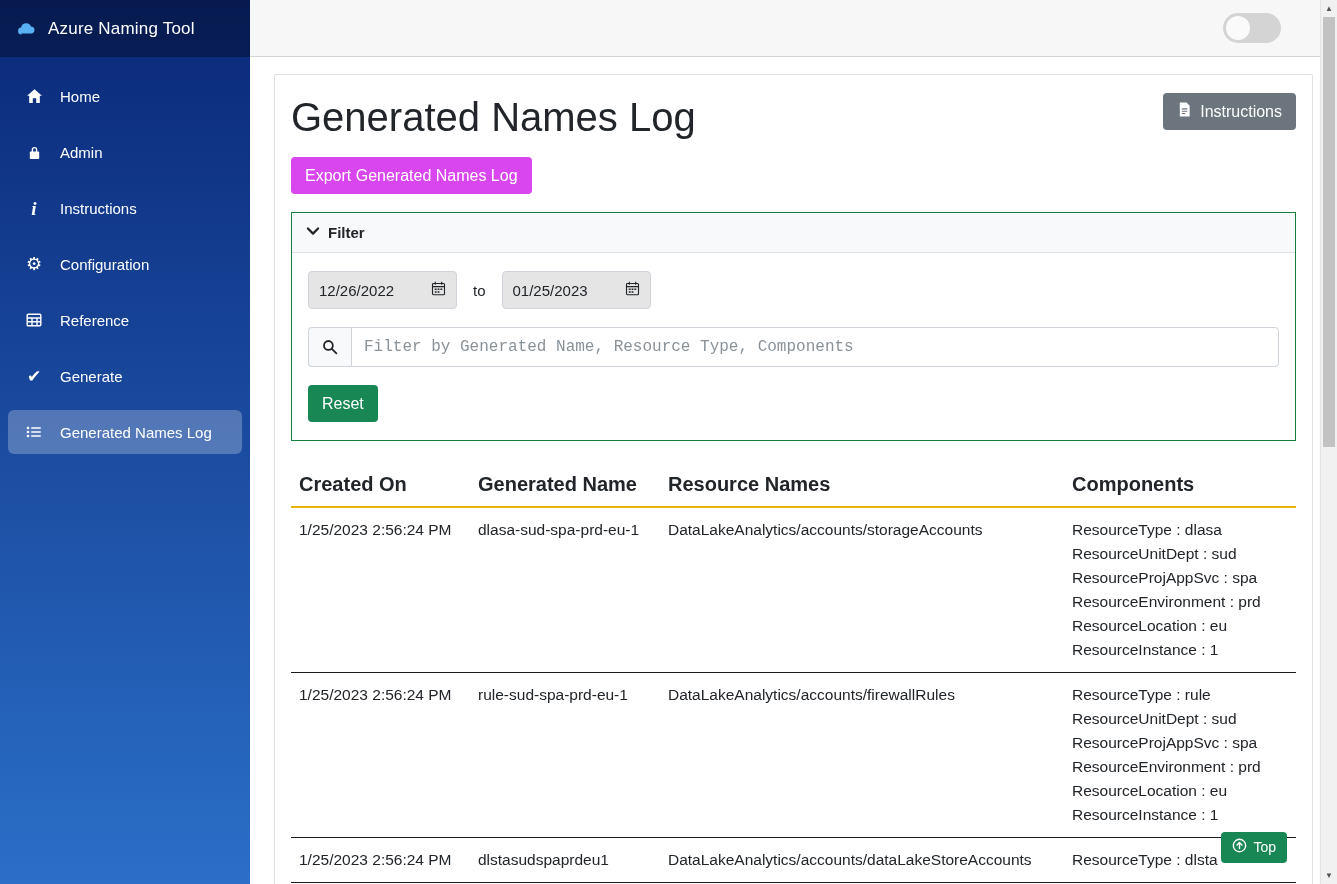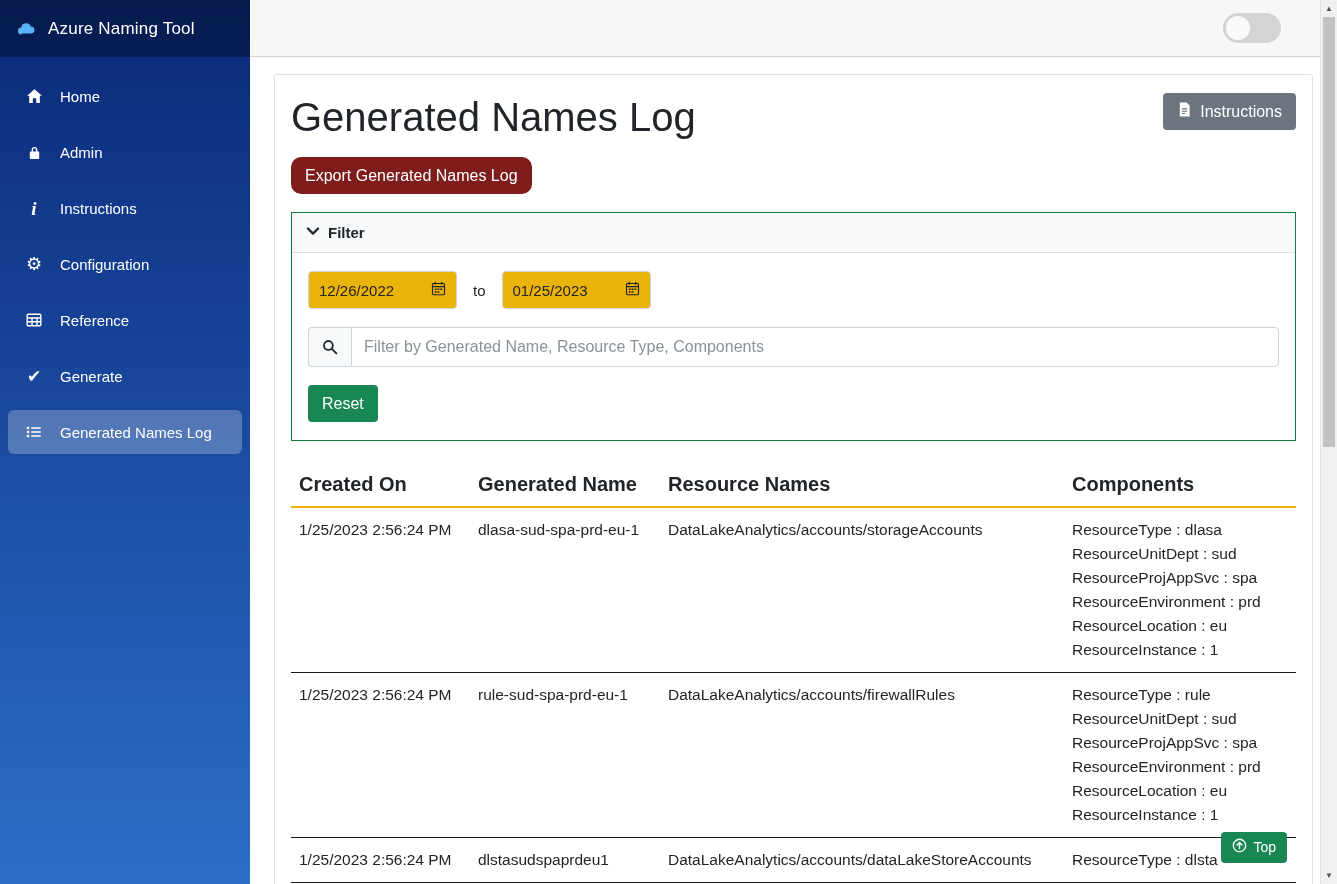--- a/index.html
+++ b/index.html
@@ -52,49 +52,49 @@
   .card-top { display: flex; justify-content: space-between; align-items: flex-start; }
   h1 { margin: 0; font-size: 40px; font-weight: 400; line-height: 1.2; }
   .subtitle { margin-top: 10px; font-size: 16px; }
 
   .btn {
     display: inline-flex; align-items: center; gap: 8px;
     border: none; border-radius: 4px; font-size: 16px; padding: 9px 14px;
     color: #fff; cursor: pointer; font-family: inherit; line-height: 1.2;
   }
   .btn-doc { background: #6c757d; }
-  .btn-primary { background: #7f1d1d; margin-top: 16px; border-radius: 10px; }
+  .btn-primary { background: #d946ef; margin-top: 16px; }
   .btn-success { background: #198754; }
 
   
   .filter { margin-top: 18px; border: 1px solid #15803d; }
   .filter-header {
     background: #f8f9fa; padding: 11px 14px; display: flex; align-items: center; gap: 8px;
     font-weight: 700; font-size: 15px; border-bottom: 1px solid #dee2e6; cursor: pointer;
   }
   .filter-body { padding: 18px 16px; }
   .date-row { display: flex; align-items: center; gap: 16px; font-size: 15px; }
   .date-input {
     display: flex; align-items: center; justify-content: space-between;
     width: 149px; height: 38px; border: 1px solid #ced4da; border-radius: 4px; padding: 0 10px;
-    background: #eab308;
+    background: #e5e5e5;
   }
   .date-input input {
     border: none; outline: none; width: 98px; font-size: 15px;
     font-family: inherit; color: #212529; padding: 0; background: transparent;
   }
   .search-row { display: flex; margin-top: 18px; }
   .search-addon {
     width: 43px; height: 40px; border: 1px solid #ced4da; border-right: none;
     border-radius: 4px 0 0 4px; display: flex; align-items: center; justify-content: center;
     background: #f8f9fa;
   }
   .search-input {
     flex: 1; height: 40px; border: 1px solid #ced4da; border-radius: 0 4px 4px 0;
-    padding: 0 12px; font-size: 16px; outline: none; font-family: Liberation Sans, sans-serif; color: #212529;
+    padding: 0 12px; font-size: 16px; outline: none; font-family: Liberation Mono, monospace; color: #212529;
   }
   .search-input::placeholder { color: #8a9299; }
   .reset { margin-top: 18px; }
 
   
   table { width: 100%; border-collapse: collapse; margin-top: 22px; table-layout: fixed; }
   col.c1 { width: 179px; } col.c2 { width: 190px; } col.c3 { width: 404px; }
   th { text-align: left; font-size: 20px; padding: 10px 8px; border-bottom: 2px solid #eab308; }
   td {
     font-size: 15.5px; padding: 10px 8px; vertical-align: top;

